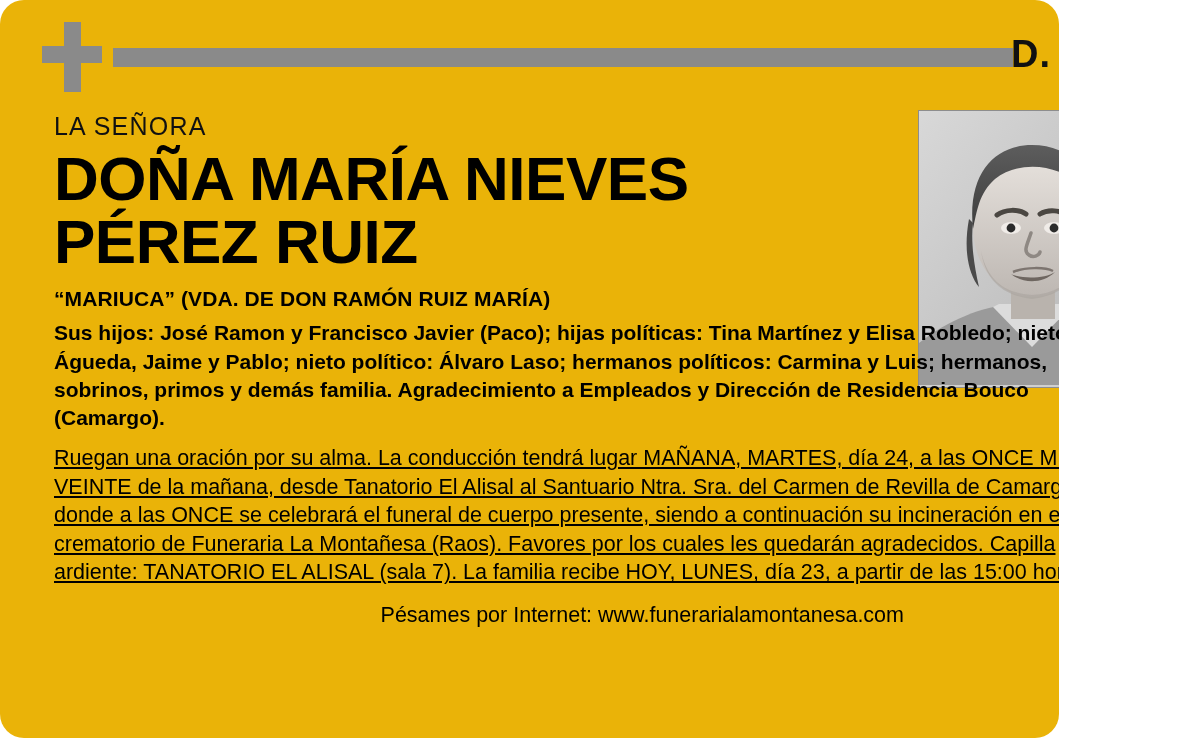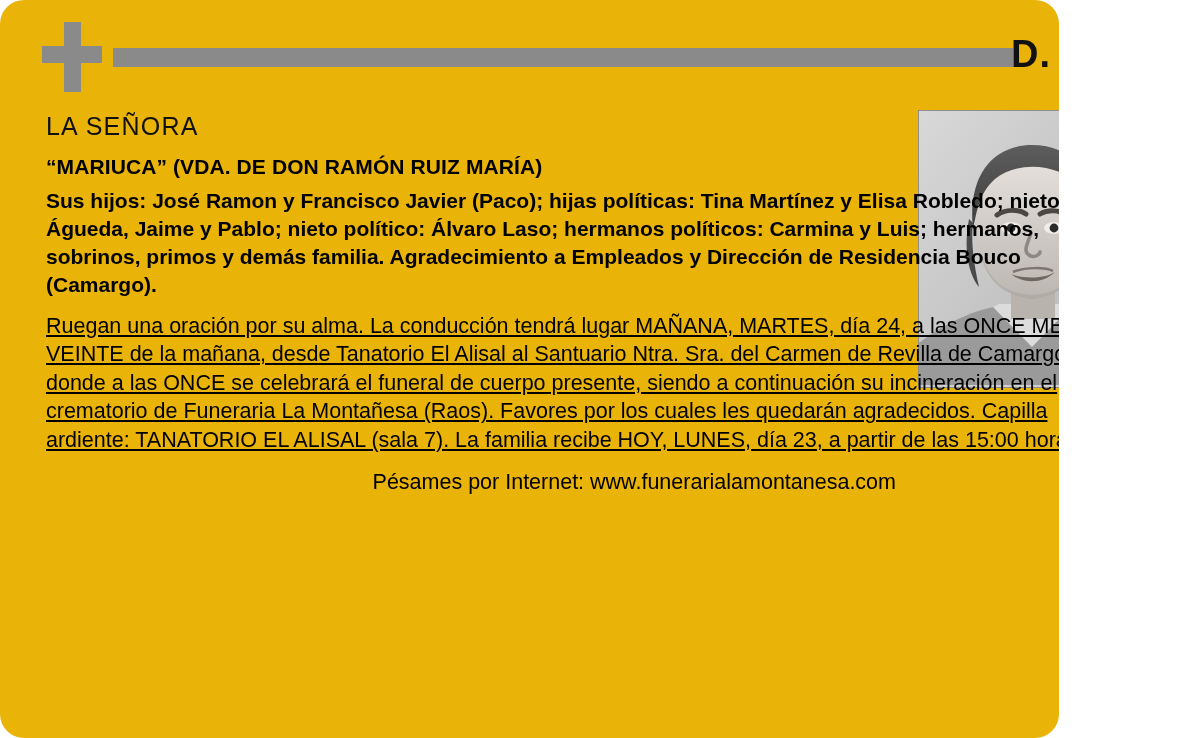--- a/index.html
+++ b/index.html
@@ -77,21 +77,21 @@
     width: 228px;
     height: 276px;
     border: 1px solid #8d8d8d;
     background: #cfcfcf;
     overflow: hidden;
   }
   .portrait svg { display: block; }
   
   .content {
     position: absolute;
-    left: 46px;
+    left: 54px;
     top: 112px;
     width: 850px;
   }
   .la-senora {
     font-size: 25px;
     letter-spacing: 1.2px;
     color: #111;
     margin: 0 0 6px 0;
   }
   .name {
@@ -199,19 +199,21 @@
       <path d="M94 161 C106 156 126 156 134 160" stroke="#7d7570" stroke-width="2.5" fill="none"></path>
 
       <path d="M62 140 C66 166 80 184 113 188 C146 184 160 166 164 140 C158 168 142 182 113 184 C84 182 68 168 62 140 Z" fill="#a8a29d" opacity="0.55"></path>
 
       <circle cx="170" cy="140" r="5" fill="#efefef"></circle>
     </svg>
   </div>
 
   <div class="content">
     <div class="la-senora">LA SEÑORA</div>
+    <div class="name">DOÑA MARÍA NIEVES
+PÉREZ RUIZ</div>
     <div class="alias">“MARIUCA” (VDA. DE DON RAMÓN RUIZ MARÍA)</div>
     <div class="family">Sus hijos: José Ramon y Francisco Javier (Paco); hijas políticas: Tina Martínez y Elisa Robledo; nietos: Águeda, Jaime y Pablo; nieto político: Álvaro Laso; hermanos políticos: Carmina y Luis; hermanos, sobrinos, primos y demás familia. Agradecimiento a Empleados y Dirección de Residencia Bouco (Camargo).</div>
     <div class="body-text">Ruegan una oración por su alma. La conducción tendrá lugar MAÑANA, MARTES, día 24, a las ONCE MENOS VEINTE de la mañana, desde Tanatorio El Alisal al Santuario Ntra. Sra. del Carmen de Revilla de Camargo, donde a las ONCE se celebrará el funeral de cuerpo presente, siendo a continuación su incineración en el crematorio de Funeraria La Montañesa (Raos). Favores por los cuales les quedarán agradecidos. Capilla ardiente: TANATORIO EL ALISAL (sala 7). La familia recibe HOY, LUNES, día 23, a partir de las 15:00 horas.</div>
     <div class="internet">Pésames por Internet: www.funerarialamontanesa.com</div>
   </div>
 
 </div>
 
 </body></html>

